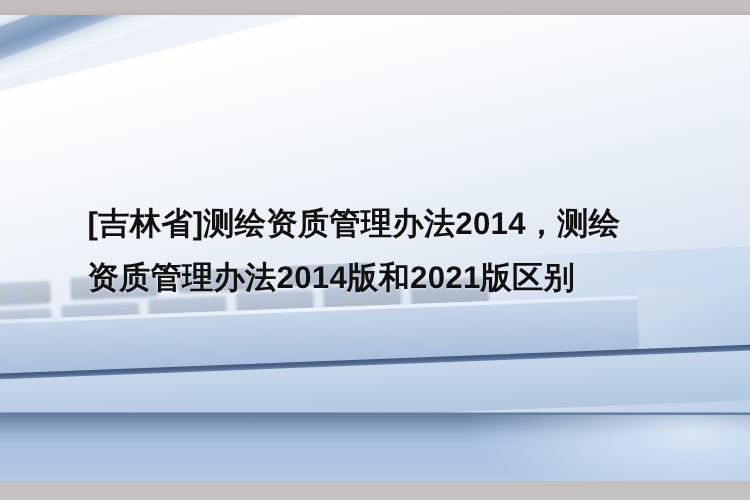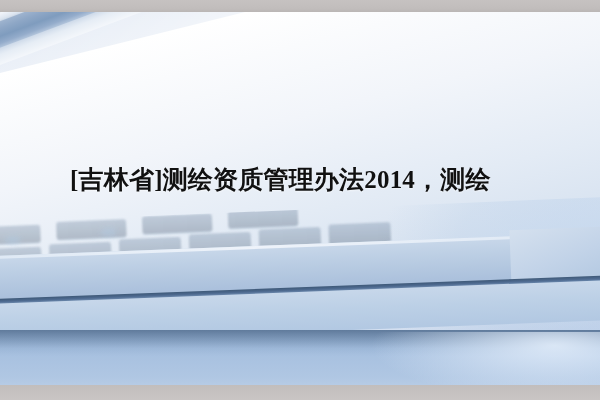--- a/index.html
+++ b/index.html
@@ -5,21 +5,21 @@
   html, body {
     margin: 0;
     padding: 0;
     background: #ffffff;
   }
   #screenshot {
     position: relative;
     width: 600px;
     height: 400px;
     overflow: hidden;
-    font-family: Liberation Serif, serif;
+    font-family: Liberation Sans, sans-serif;
     background: #c3bfbe;
   }
 
   
   .bar-top {
     position: absolute;
     left: 0; top: 0;
     width: 600px; height: 12px;
     background: linear-gradient(180deg, #c6c2c1 0%, #c1bdbc 70%, #bab6b5 100%);
     z-index: 30;
@@ -264,15 +264,16 @@
 
     <div class="table-top"></div>
     <div class="table-shade"></div>
     <div class="table-hi"></div>
   </div>
 
   <div class="bar-bottom"></div>
 
   <div class="overlay-text">
     <span class="ln">[吉林省]测绘资质管理办法2014，测绘</span>
+    <span class="ln">资质管理办法2014版和2021版区别</span>
   </div>
 
 </div>
 
 </body></html>

